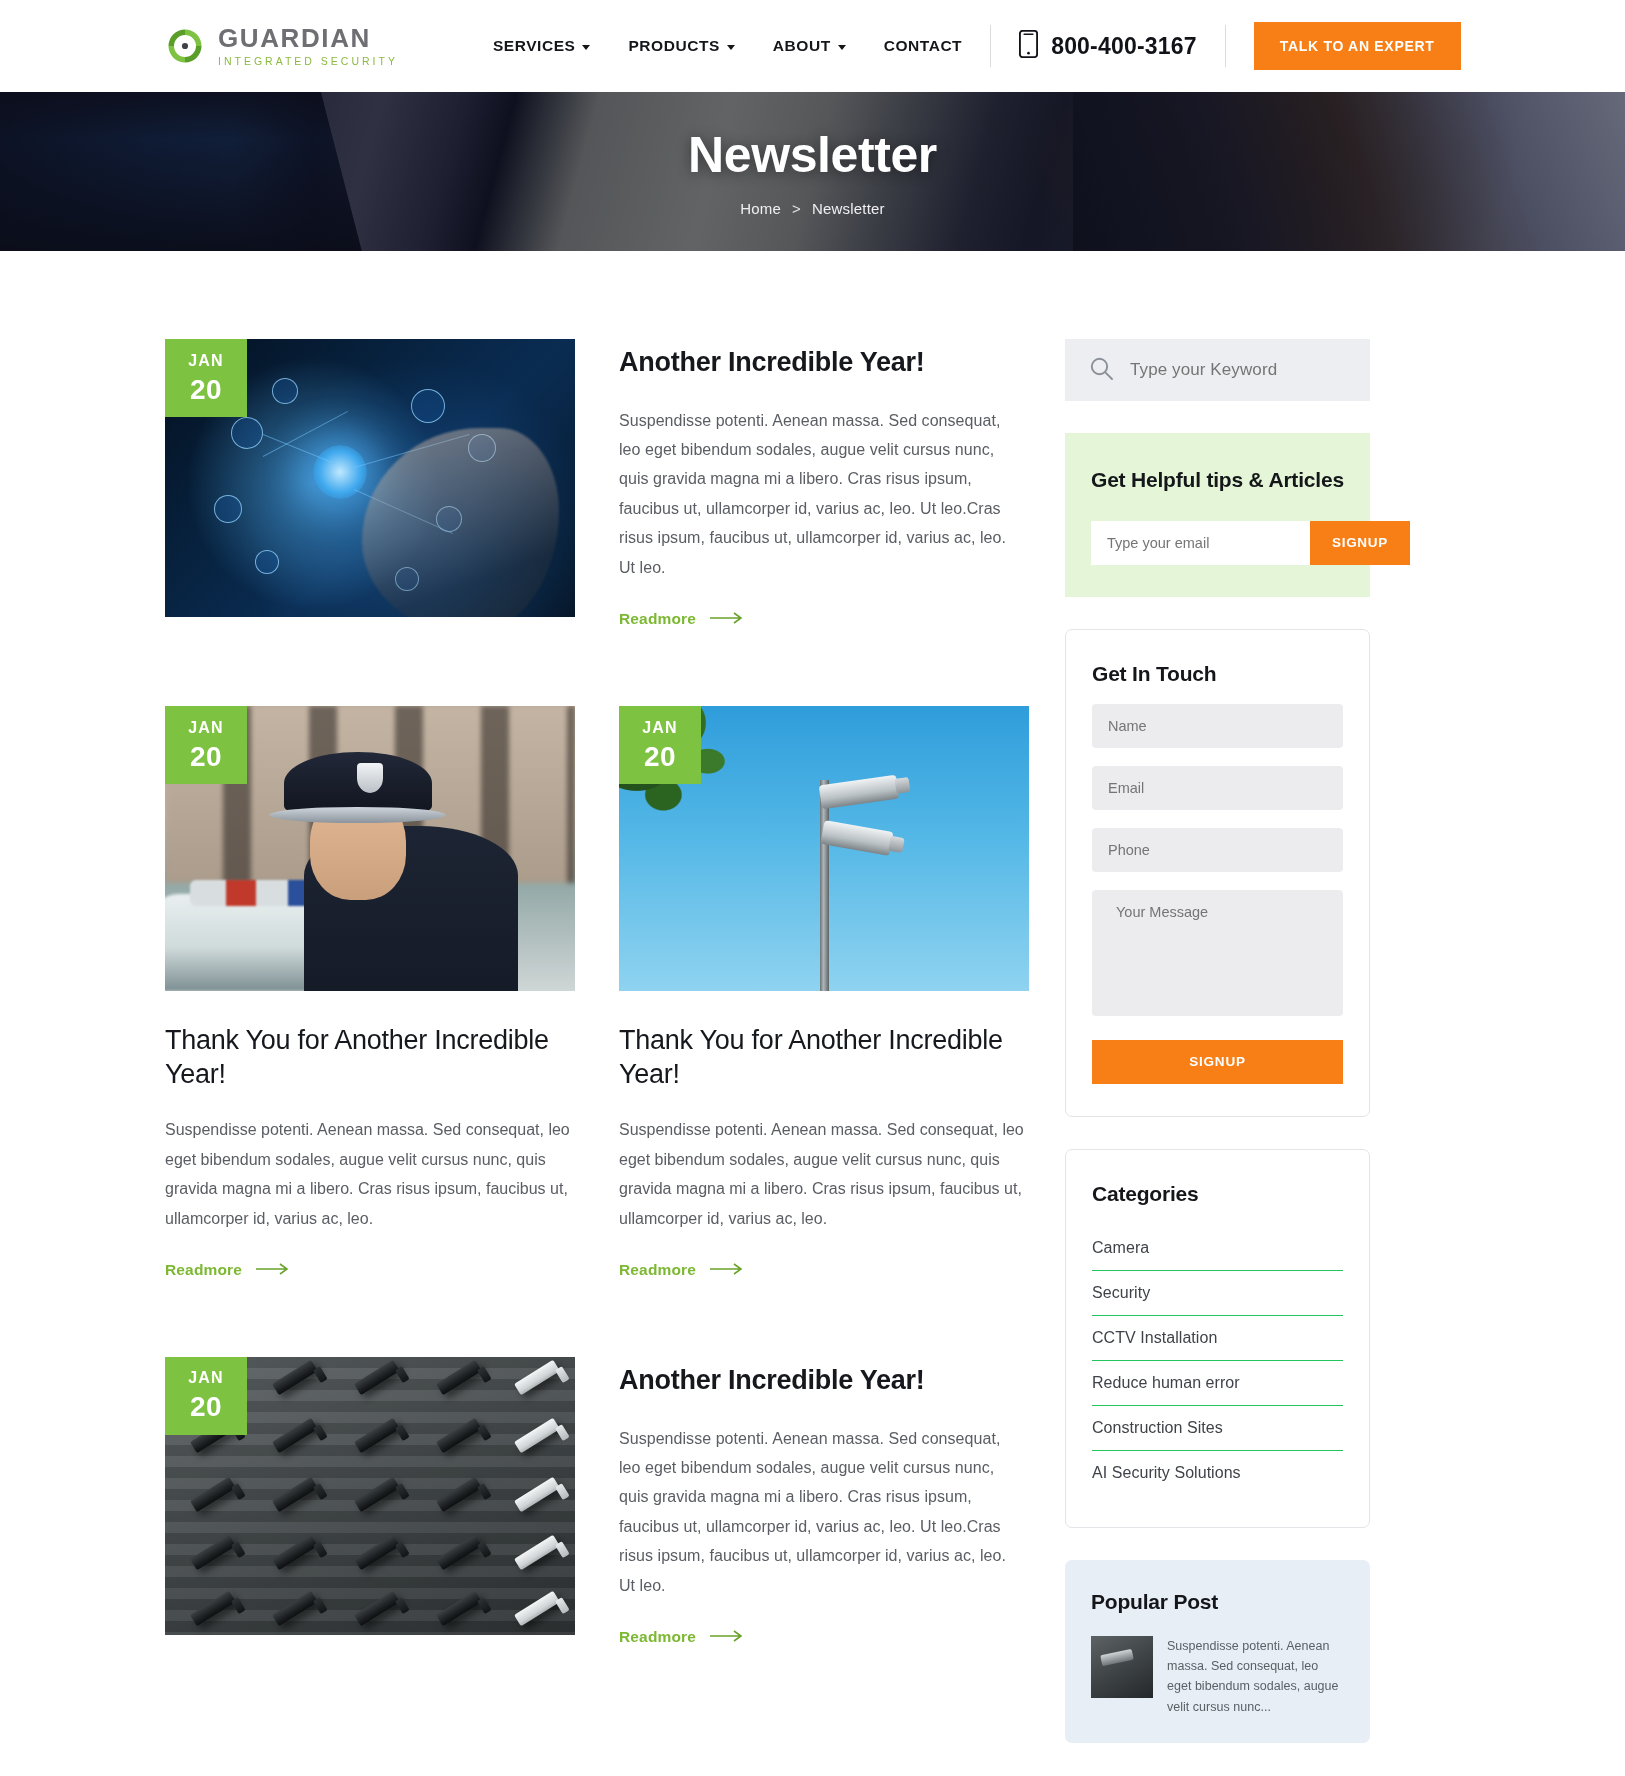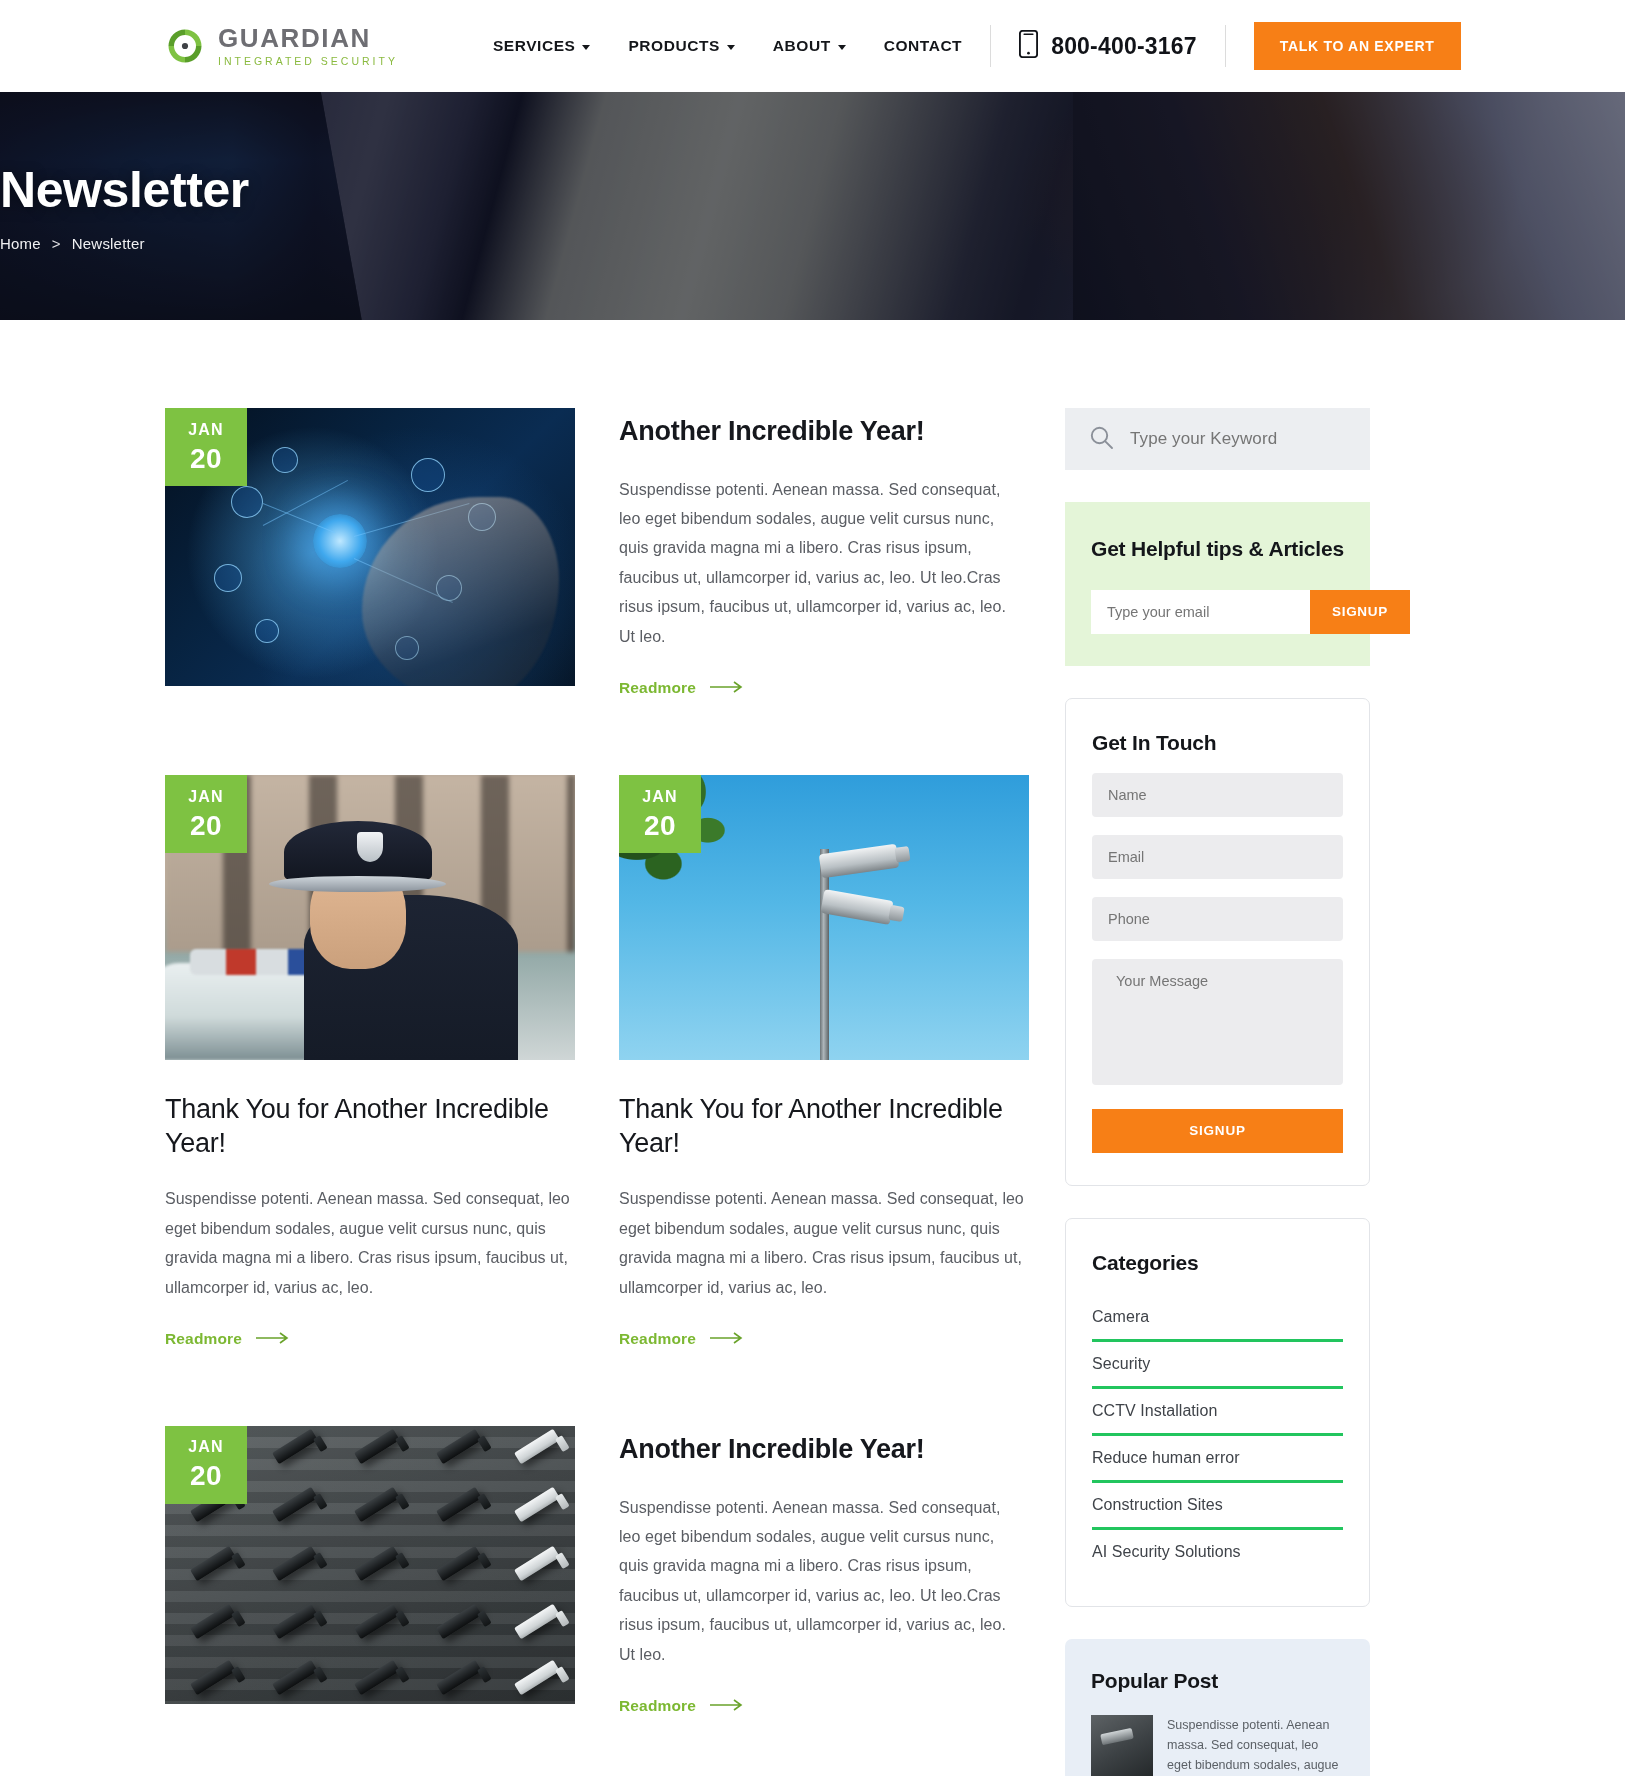--- a/index.html
+++ b/index.html
@@ -53,23 +53,23 @@
   }
   .cta-btn {
     background: #f77f16; color: #ffffff; border: none;
     font-size: 14px; font-weight: 700; letter-spacing: 0.7px;
     padding: 16px 26px; cursor: pointer; white-space: nowrap;
     font-family: "Liberation Sans", sans-serif;
   }
 
   
   .banner {
-    height: 228px; position: relative; overflow: hidden;
+    height: 159px; position: relative; overflow: hidden;
     display: flex; flex-direction: column;
-    justify-content: center;
+    align-items: center; justify-content: center;
   }
   .banner-bg {
     position: absolute; inset: 0;
     background:
       radial-gradient(ellipse 360px 200px at 78% 45%, rgba(58,36,32,.95), rgba(20,20,30,0) 70%),
       linear-gradient(105deg,
         #0b0c18 0%, #12142a 9%, #1c1f3a 14%, #3a3c52 18%,
         #4a4c60 23%, #2a2c42 28%, #0e1020 31%,
         #8c8e88 36%, #a5a79e 44%, #8e9089 50%,
         #5c5e62 55%, #2b2d3c 60%, #1a1c2c 64%,
@@ -345,21 +345,21 @@
   }
   .full-btn {
     width: 100%; margin-top: 20px; height: 44px; border: none;
     background: #f77f16; color: #fff; font-size: 13.5px; font-weight: 700;
     letter-spacing: .8px; cursor: pointer;
     font-family: "Liberation Sans", sans-serif;
   }
   .cat-list { margin-top: 20px; }
   .cat-item {
     font-size: 16px; color: #3f4349; padding: 13px 0 13px 0;
-    border-bottom: 3px solid #22c55e; cursor: pointer; letter-spacing: .05px;
+    border-bottom: 1px solid #22c55e; cursor: pointer; letter-spacing: .05px;
   }
   .cat-item:last-child { border-bottom: none; }
   .popular-box {
     background: #e8eef6; border-radius: 7px; padding: 30px 26px 26px 26px;
   }
   .pop-item { display: flex; gap: 14px; margin-top: 22px; }
   .pop-thumb {
     width: 62px; height: 62px; flex: 0 0 62px; overflow: hidden; position: relative;
   }
   .pop-thumb.t1 {

